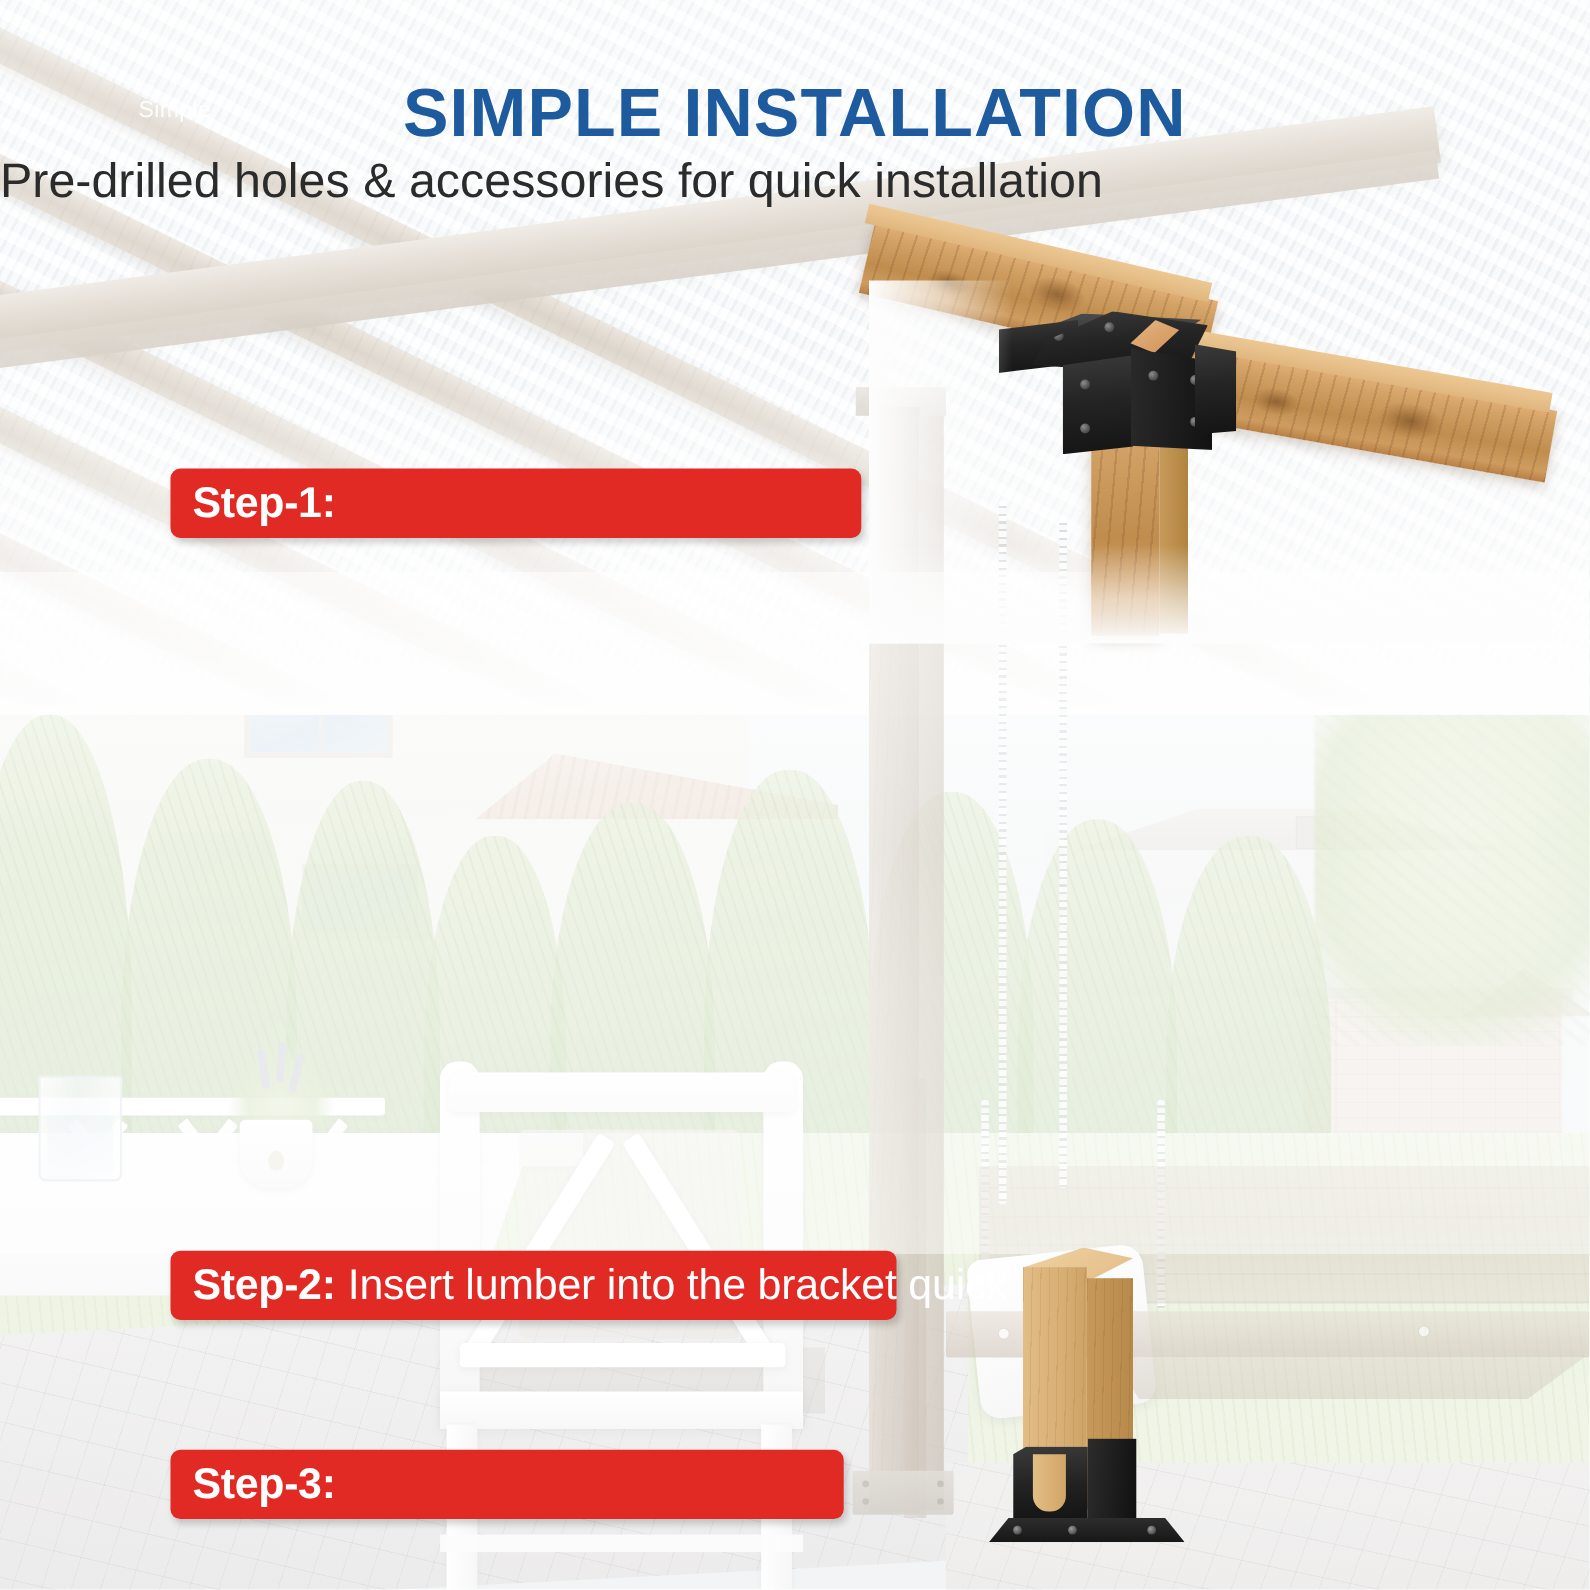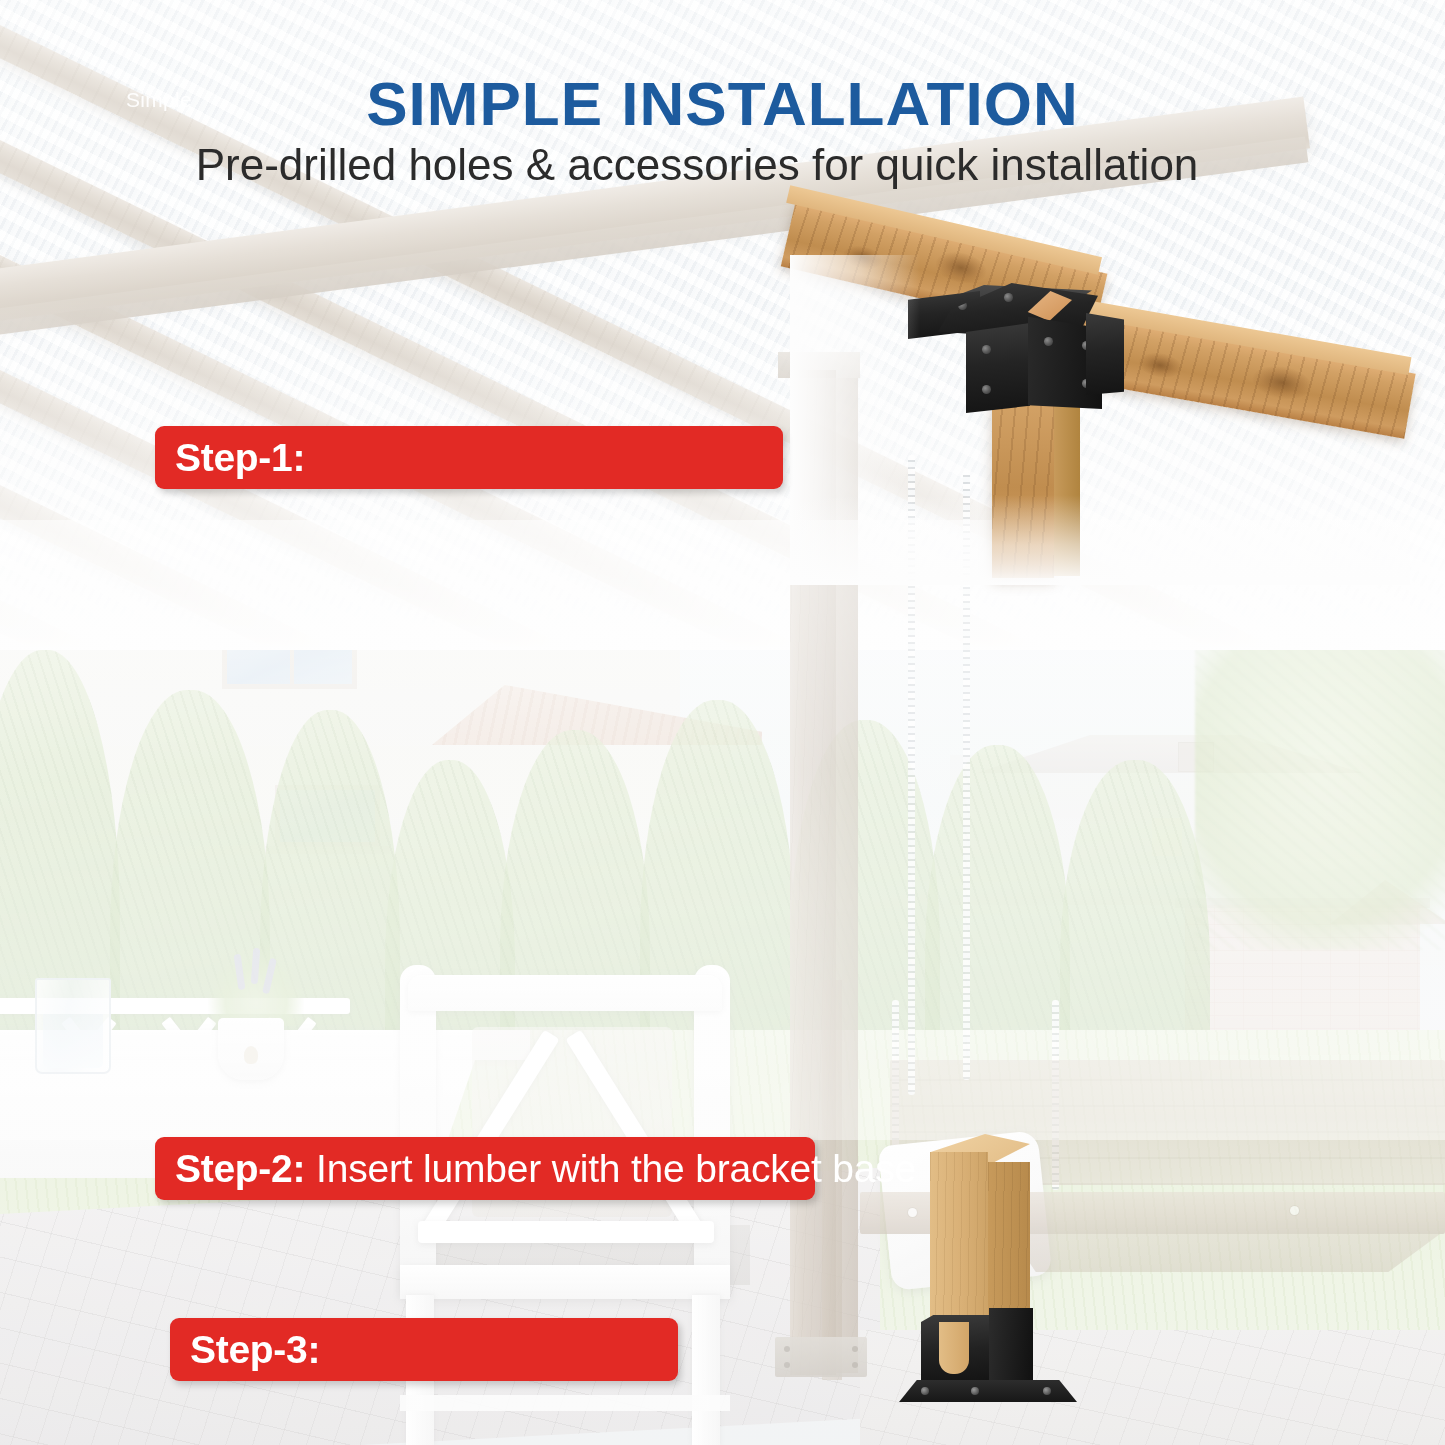--- a/index.html
+++ b/index.html
@@ -455,21 +455,20 @@
   
   .headline{
     position:absolute;left:0;top:26px;width:1445px;
     text-align:center;
     font-size:62px;font-weight:700;letter-spacing:1px;
     color:#1d5b9e;
     font-family:"Liberation Sans",sans-serif;
   }
   .subhead{
     position:absolute;left:0;top:140px;width:1394px;
-    text-align:center;
     font-size:44px;font-weight:400;
     color:#2b2b2b;
     font-family:"Liberation Sans",sans-serif;
   }
   .watermark{
     position:absolute;left:126px;top:88px;
     font-size:21px;color:rgba(255,255,255,.92);
     font-family:"Liberation Sans",sans-serif;
     letter-spacing:.3px;
   }
@@ -485,21 +484,21 @@
     white-space:nowrap;
     color:#fff;
     font-family:"Liberation Sans",sans-serif;
     font-size:39px;
   }
   .banner .sname{font-weight:700;margin-right:11px;letter-spacing:-.3px;}
   .banner .stext{font-weight:400;letter-spacing:-.2px;}
 
   #banner-1{left:155px;top:426px;width:628px;height:63px;}
   #banner-2{left:155px;top:1137px;width:660px;height:63px;}
-  #banner-3{left:155px;top:1318px;width:508px;height:63px;margin-left:15px;}
+  #banner-3{left:155px;top:1318px;width:612px;height:63px;}
 </style>
 </head>
 <body>
 
 <div id="page">
 
   <div class="scene">
 
     <div class="sky"></div>
 
@@ -689,20 +688,20 @@
   <h1 class="headline">SIMPLE INSTALLATION</h1>
 
   <div class="subhead">Pre-drilled holes &amp; accessories for quick installation</div>
 
   <div class="banner" id="banner-1">
     <span class="sname">Step-1:</span>
   </div>
 
   <div class="banner" id="banner-2">
     <span class="sname">Step-2:</span>
-    <span class="stext">Insert lumber with the bracket base</span>
+    <span class="stext">Insert lumber into the bracket quick</span>
   </div>
 
   <div class="banner" id="banner-3">
     <span class="sname">Step-3:</span>
   </div>
 
 </div>
 
 </body></html>

